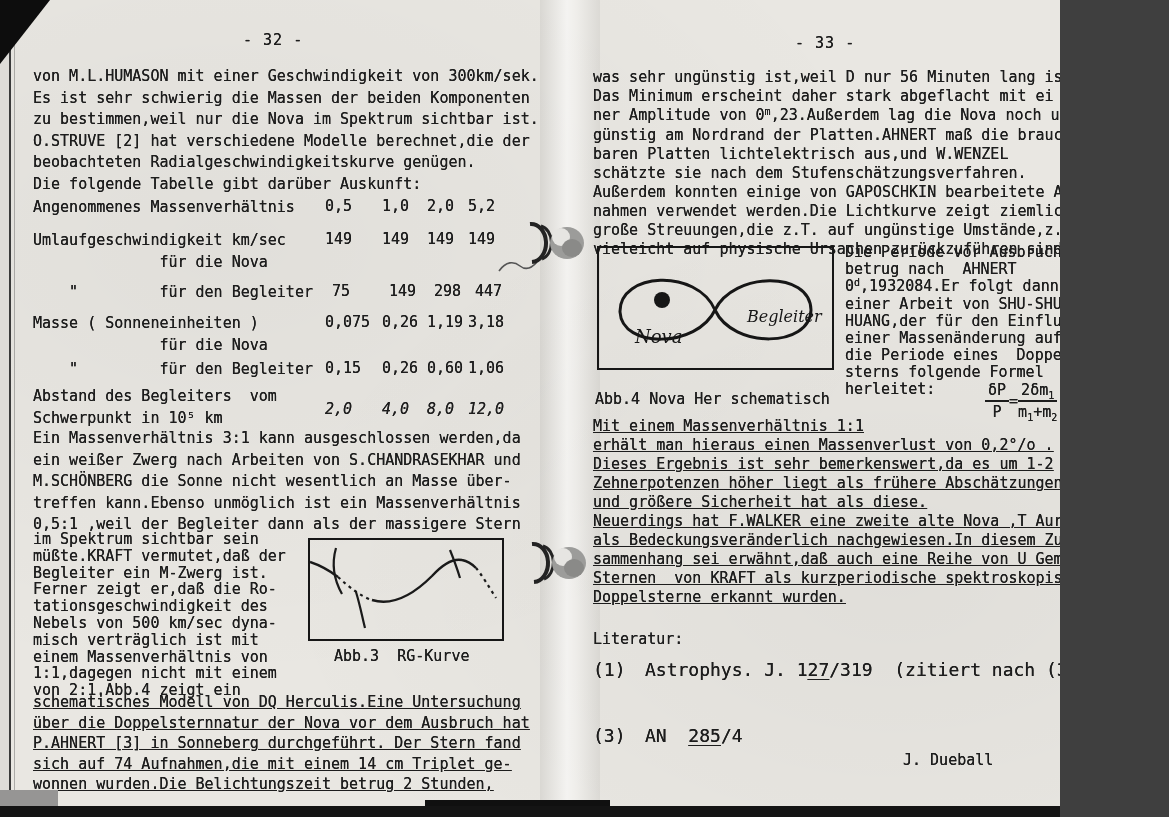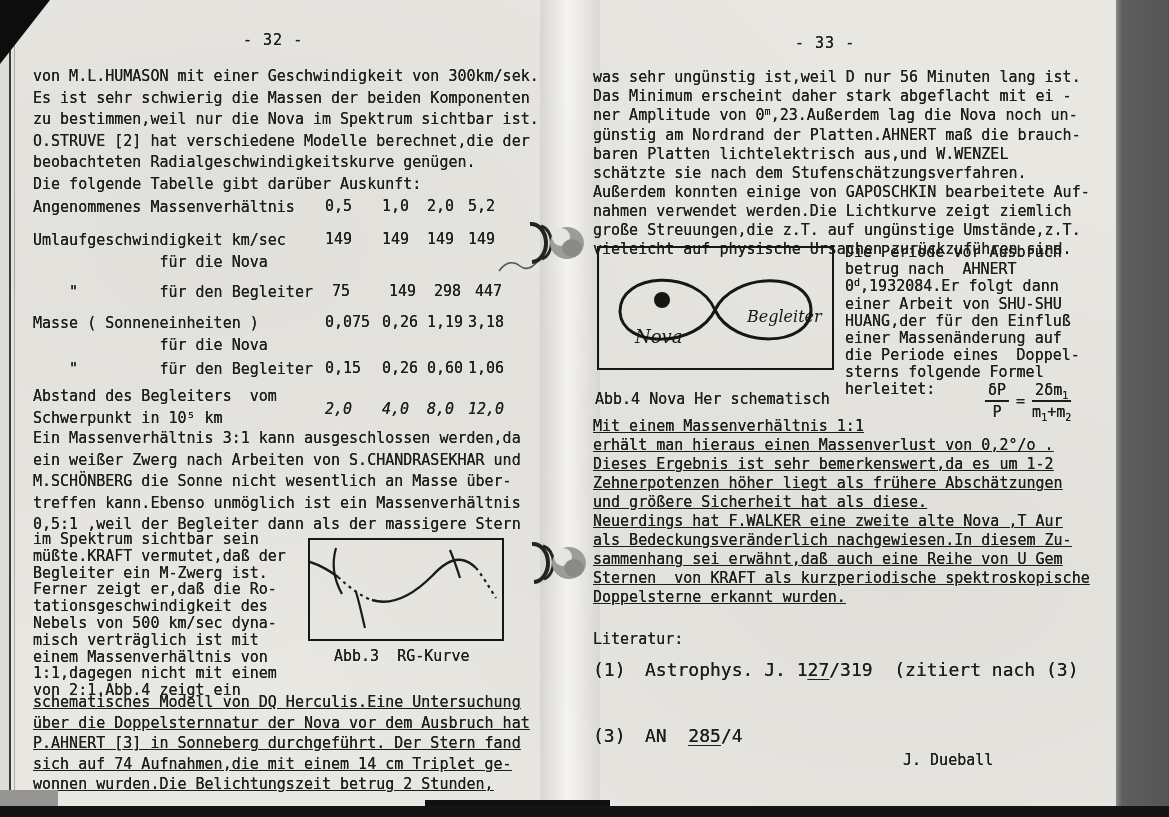--- a/index.html
+++ b/index.html
@@ -1,16 +1,16 @@
 <!DOCTYPE html>
 <html><head>
 <meta charset="utf-8">
 <style>
   html,body{margin:0;padding:0;background:#3f3f3f;}
-  .scan{position:relative;width:1169px;height:817px;overflow:hidden;
+  .scan{position:relative;width:1060px;height:817px;overflow:hidden;
         background:#14b8a6;
         font-family:"DejaVu Sans Mono","Liberation Mono",monospace;
         color:#1d1d1d;}
   .paper{position:absolute;left:6px;top:0;width:1110px;height:817px;
          background:
            radial-gradient(ellipse at 20% 30%, rgba(0,0,0,0.035), transparent 55%),
            radial-gradient(ellipse at 80% 70%, rgba(0,0,0,0.04), transparent 50%),
            #e9e7e2;}
   .gutter{position:absolute;left:540px;top:0;width:60px;height:817px;
           background:linear-gradient(90deg, rgba(0,0,0,0.06), rgba(255,255,255,0.55) 45%, rgba(255,255,255,0.35) 60%, rgba(0,0,0,0.05));}
@@ -43,21 +43,21 @@
   .tvals{position:absolute;left:292px;top:0;white-space:pre;font-size:15px;text-shadow:0 0 .6px currentColor;}
   .tvals .val{display:inline-block;}
   .tvals .w1{width:57px;} .tvals .w2{width:45px;} .tvals .w3{width:41px;}
   .vals-mid{top:14px;font-style:italic;}
 
   
   .figbox{position:absolute;border:2px solid #161616;background:transparent;}
   .fig-label{font-style:italic;font-family:"DejaVu Serif","Liberation Serif",serif;}
 
   
-  .formula{position:absolute;display:flex;align-items:center;gap:7px;font-size:15px;
+  .formula{position:absolute;display:flex;align-items:center;font-size:15px;
            text-shadow:0 0 .6px currentColor;}
   .frac{display:inline-flex;flex-direction:column;align-items:center;}
   .frac .num{padding:0 3px 1px 3px;border-bottom:2px solid #1d1d1d;}
   .frac .den{padding-top:1px;}
 
   
   .lit-item{position:absolute;white-space:pre;font-size:18px;text-shadow:0 0 .6px currentColor;}
   .lit-item .vol{text-decoration:underline;text-underline-offset:3px;}
   .lit-num{display:inline-block;width:52px;}
 

